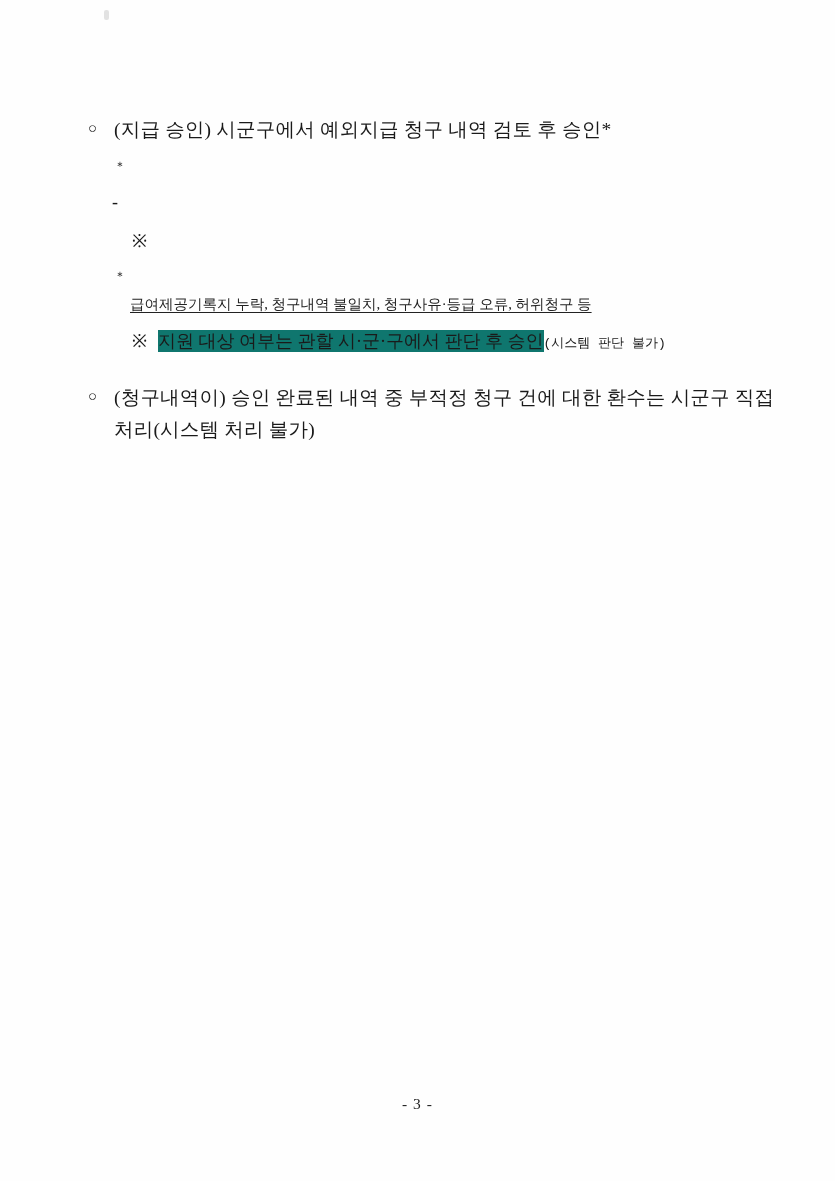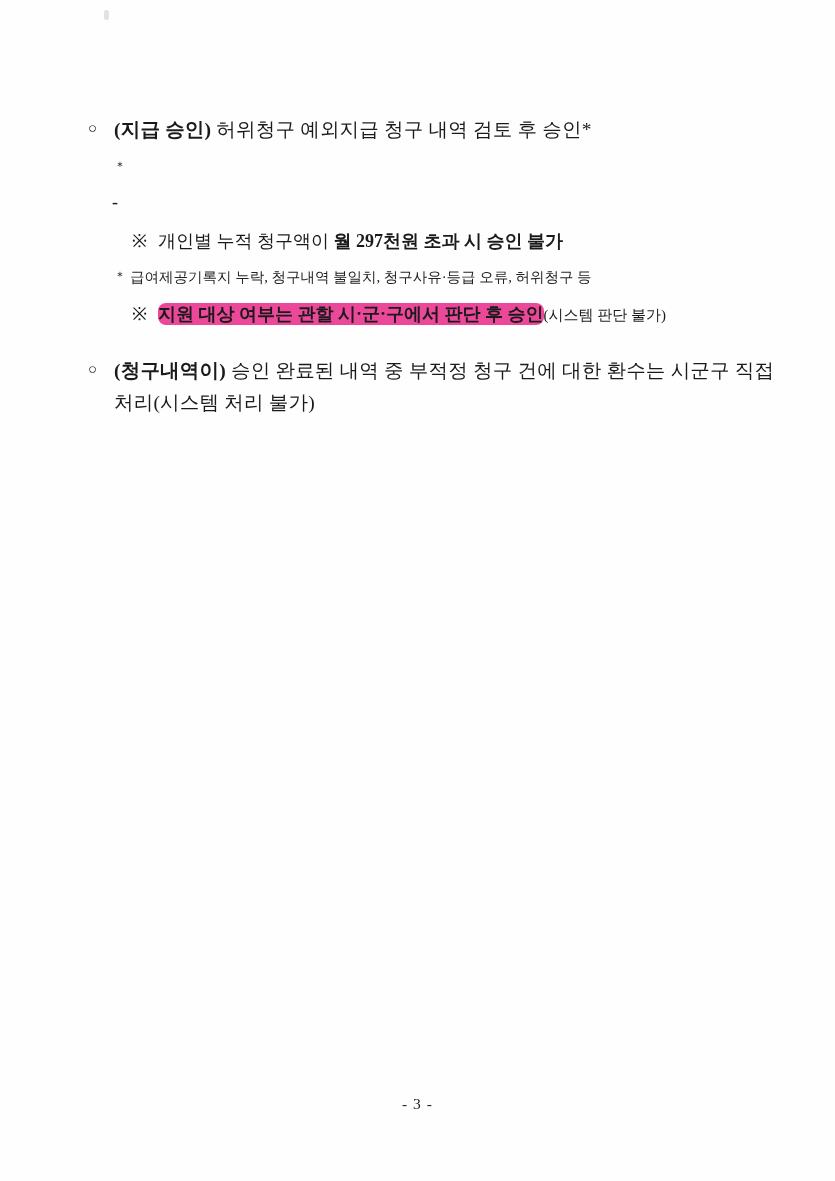--- a/index.html
+++ b/index.html
@@ -54,41 +54,43 @@
     width: 26px;
     flex: 0 0 26px;
     font-size: 15px;
     line-height: 1.9;
     color: #222;
   }
   .lvl1 .text {
     flex: 1 1 auto;
   }
   .lvl1 .text b {
-    font-weight: bold;
+    font-weight: normal;
   }
 
   
   .note {
     display: flex;
     align-items: flex-start;
     font-size: 14.5px;
     line-height: 1.6;
     margin-top: 10px;
     padding-left: 26px;
     color: #222;
   }
   .note .marker {
     width: 16px;
     flex: 0 0 16px;
     font-size: 12px;
     line-height: 1.75;
   }
   .note.underline .text {
+    text-decoration: underline;
     text-underline-offset: 3px;
+    margin-top: 27px;
   }
 
   
   .dash {
     display: flex;
     align-items: flex-start;
     font-size: 18px;
     line-height: 1.6;
     margin-top: 11px;
     padding-left: 24px;
@@ -108,27 +110,27 @@
     padding-left: 44px;
   }
   .ref .marker {
     width: 26px;
     flex: 0 0 26px;
   }
   .ref .text b {
     font-weight: bold;
   }
   .hl {
-    background: #ec4899;
-    font-weight: bold;
+    background: #0f766e;
+    font-weight: normal;
     padding: 1px 0;
-    border-radius: 8px;
   }
   .small-tail {
-    font-size: 15px;
+    font-size: 13px;
+    font-family: Liberation Mono, monospace;
   }
 
   .footer {
     position: absolute;
     left: 0;
     right: 0;
     top: 1095px;
     text-align: center;
     font-size: 15.5px;
     color: #222;
@@ -139,34 +141,33 @@
 <body>
 
 <div class="page">
 
   <div class="scan-mark"></div>
 
   <div class="content">
 
     <div class="lvl1">
       <span class="marker">○</span>
-      <span class="text"><b>(지급 승인)</b><span> 허위청구 예외지급 청구 내역 검토 후 승인*</span></span>
+      <span class="text"><b>(지급 승인)</b><span> 시군구에서 예외지급 청구 내역 검토 후 승인*</span></span>
     </div>
 
     <div class="note">
       <span class="marker">＊</span>
     </div>
 
     <div class="dash">
       <span class="marker">-</span>
     </div>
 
     <div class="ref">
       <span class="marker">※</span>
-      <span class="text"><span>개인별 누적 청구액이 </span><b>월 297천원 초과 시 승인 불가</b></span>
     </div>
 
     <div class="note underline">
       <span class="marker">＊</span>
       <span class="text">급여제공기록지 누락, 청구내역 불일치, 청구사유·등급 오류, 허위청구 등</span>
     </div>
 
     <div class="ref">
       <span class="marker">※</span>
       <span class="text"><span class="hl">지원 대상 여부는 관할 시·군·구에서 판단 후 승인</span><span class="small-tail">(시스템 판단 불가)</span></span>

